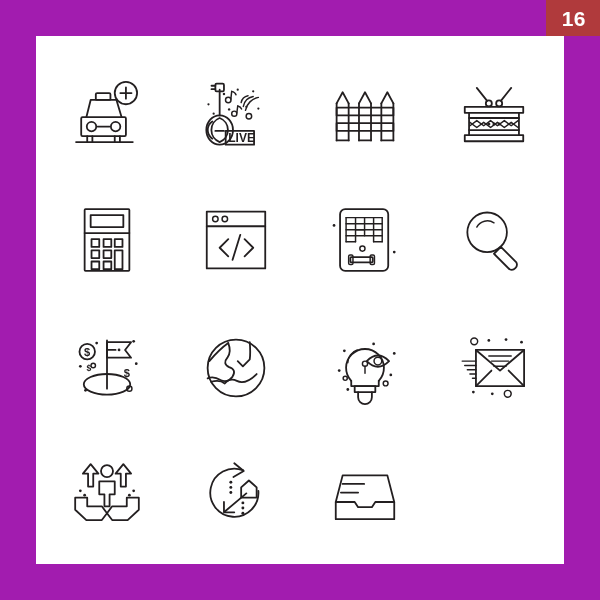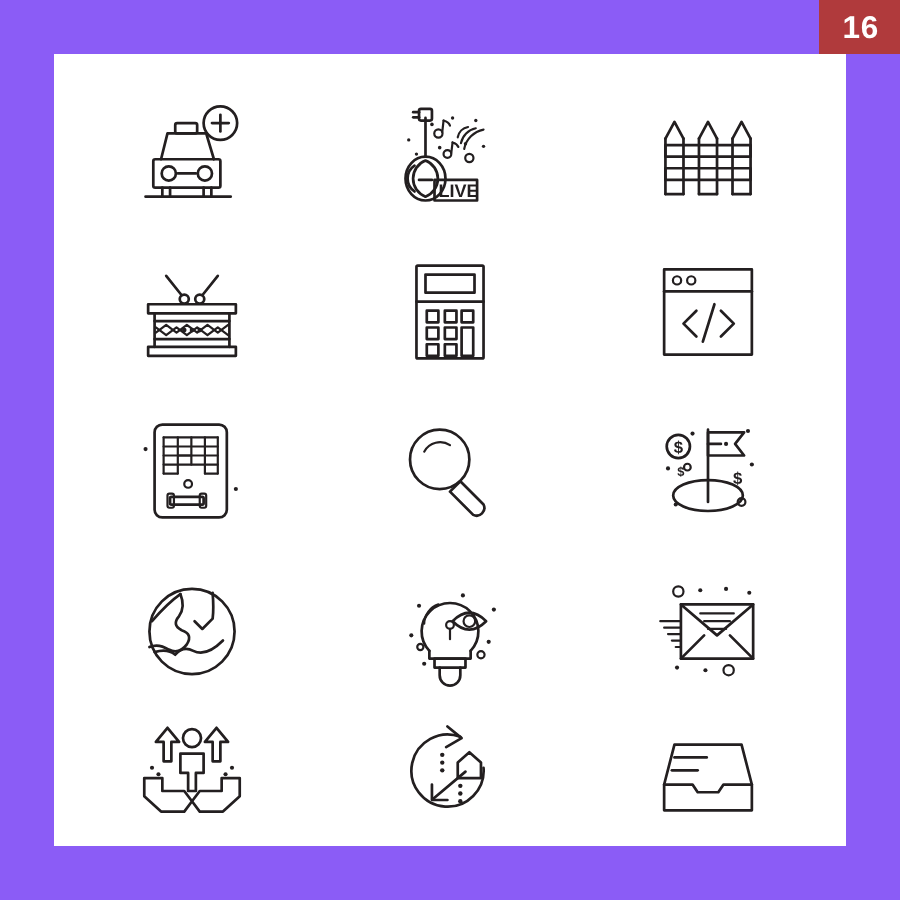--- a/index.html
+++ b/index.html
@@ -12,21 +12,21 @@
     height: 600px;
     overflow: hidden;
     font-family: "Liberation Sans", sans-serif;
   }
 
   
   #poster {
     position: relative;
     width: 600px;
     height: 600px;
-    background: #8b5cf6;
+    background: #a21caf;
     box-sizing: border-box;
   }
 
   
   #header {
     position: absolute;
     top: 0;
     left: 0;
     width: 600px;
     height: 36px;
@@ -71,21 +71,21 @@
   }
 
   
   #grid {
     position: absolute;
     left: 0;
     top: 0;
     width: 528px;
     height: 528px;
     display: grid;
-    grid-template-columns: repeat(3, 1fr);
+    grid-template-columns: repeat(4, 1fr);
     grid-template-rows: repeat(4, 1fr);
     box-sizing: border-box;
     padding: 12px 6px 4px 6px;
   }
   .cell {
     display: flex;
     align-items: center;
     justify-content: center;
   }
   .cell svg {

